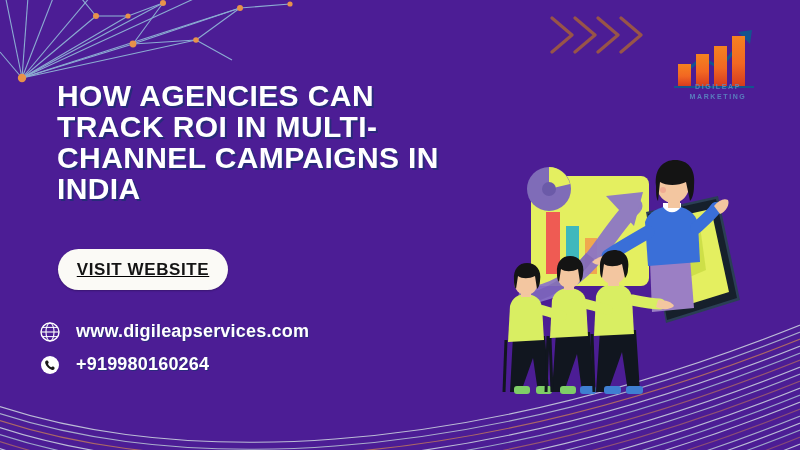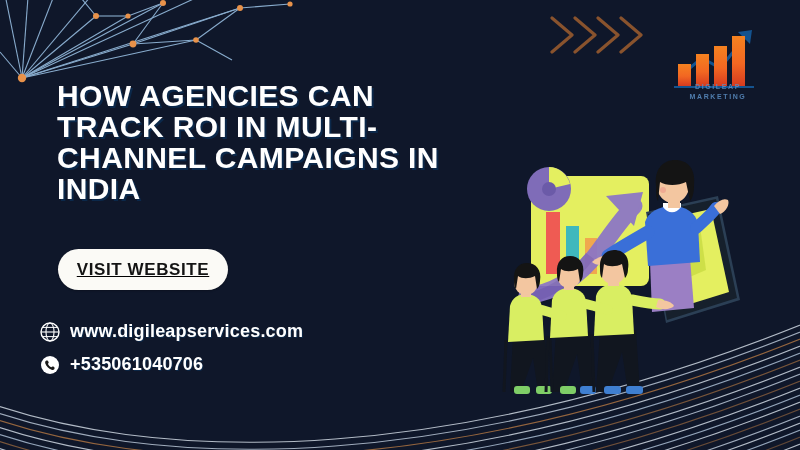--- a/index.html
+++ b/index.html
@@ -8,21 +8,21 @@
     background: #0f4f8a;
   }
   body {
     font-family: "Liberation Sans", sans-serif;
   }
   #banner {
     position: relative;
     width: 800px;
     height: 450px;
     overflow: hidden;
-    background: #0f172a;
+    background: #4c1d95;
   }
   .layer {
     position: absolute;
     top: 0; left: 0;
     width: 800px;
     height: 450px;
     pointer-events: none;
   }
 
   
@@ -62,21 +62,21 @@
     font-weight: bold;
     letter-spacing: 0.6px;
   }
 
   
   .contact-row {
     position: absolute;
     left: 40px;
     display: flex;
     align-items: center;
-    gap: 10px;
+    gap: 16px;
     color: #ffffff;
     font-size: 18px;
     font-weight: bold;
     letter-spacing: 0.2px;
     text-shadow: 1px 1px 0 rgba(10,55,100,0.5);
   }
   #contact-web  { top: 321px; }
   #contact-phone{ top: 354px; }
   .contact-icon {
     width: 20px; height: 20px;
@@ -335,16 +335,16 @@
       <line x1="2.6" y1="14.6" x2="17.4" y2="14.6" stroke="#ffffff" stroke-width="1"></line>
     </svg>
     <span>www.digileapservices.com</span>
   </div>
 
   <div class="contact-row" id="contact-phone">
     <svg class="contact-icon" viewBox="0 0 20 20">
       <circle cx="10" cy="10" r="9" fill="#ffffff"></circle>
       <path d="M6.4,5.6 C7.6,5.2 8.2,6 8.6,7 C8.9,7.8 8.4,8.3 7.9,8.7 C8.6,10.3 9.9,11.6 11.4,12.3 C11.8,11.8 12.3,11.3 13.1,11.6 C14.1,12 14.9,12.6 14.5,13.8 C14.1,14.9 12.9,15.2 11.6,14.8 C8.8,13.9 6.2,11.3 5.3,8.5 C4.9,7.2 5.3,6 6.4,5.6 Z" fill="#1a1a1a"></path>
     </svg>
-    <span>+535061040706</span>
+    <span>+919980160264</span>
   </div>
 
 </div>
 
 </body></html>

